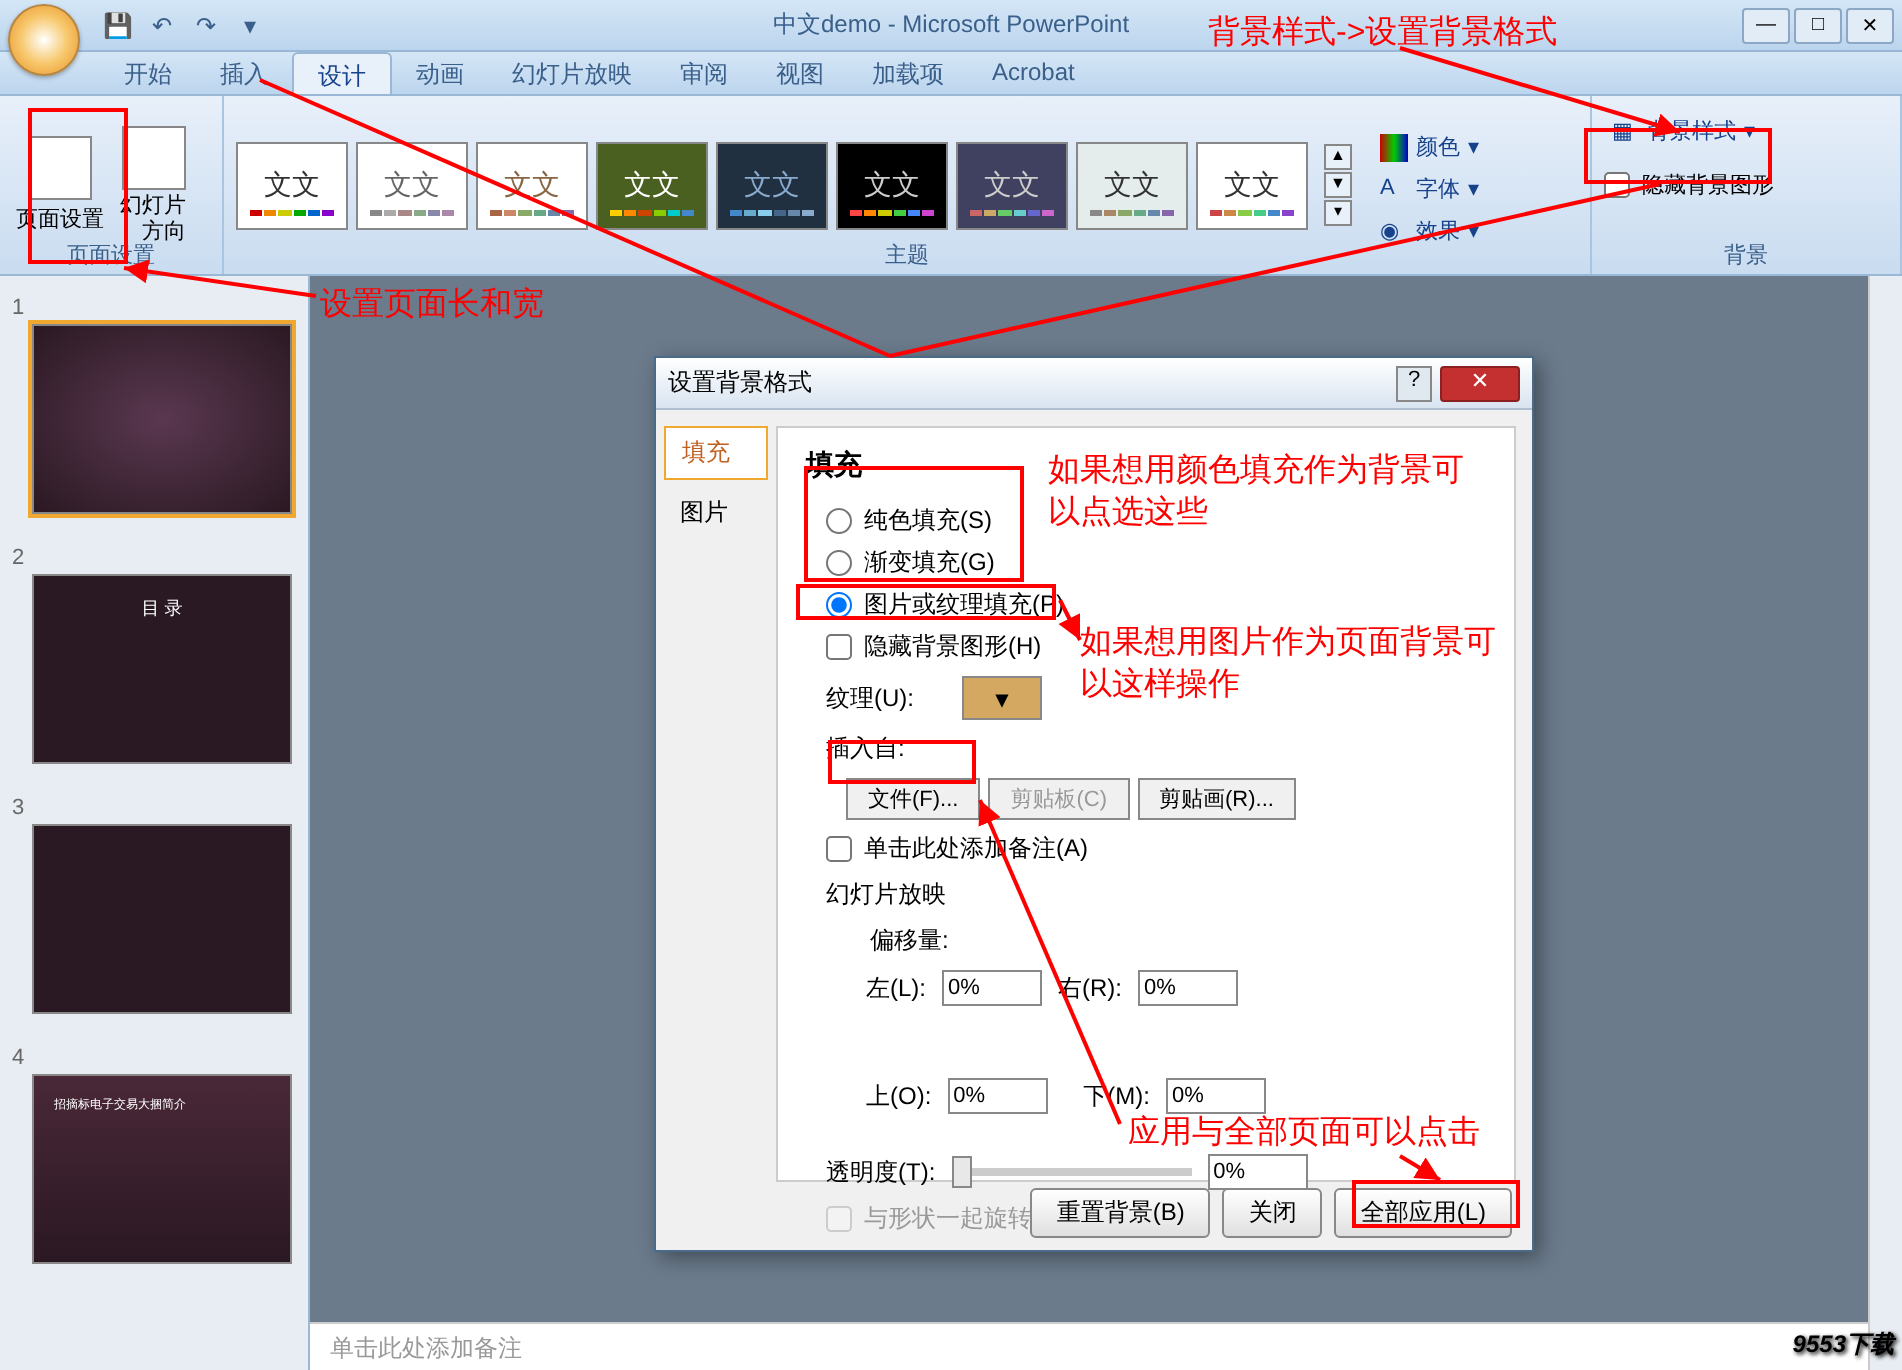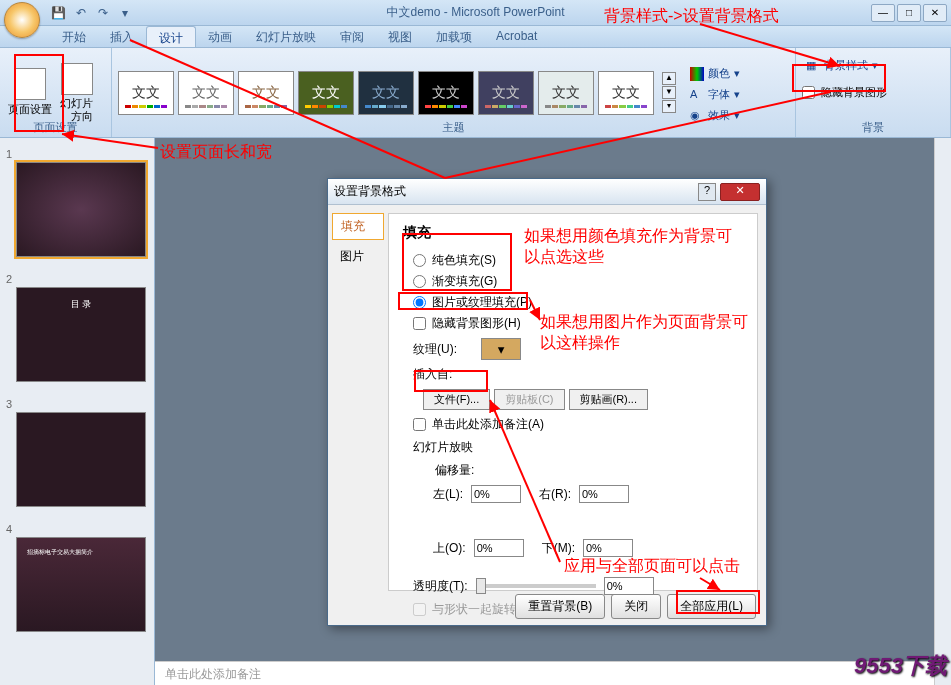--- a/index.html
+++ b/index.html
@@ -74,21 +74,21 @@
     
     .dialog-footer { position: absolute; bottom: 6px; right: 10px; display: flex; gap: 6px; }
     .dlg-btn { padding: 3px 12px; border: 1px solid #888; background: linear-gradient(#fff, #e0e0e0); font-size: 12px; cursor: pointer; border-radius: 3px; }
     
     
     .annotation { position: absolute; color: #ff0000; font-size: 16px; z-index: 200; pointer-events: none; }
     .red-box { position: absolute; border: 2px solid #ff0000; pointer-events: none; z-index: 199; }
     
     .scrollbar-v { position: absolute; right: 0; top: 138px; bottom: 0; width: 17px; background: #e8edf3; border-left: 1px solid #ccc; }
     
-    .watermark { position: absolute; bottom: 4px; right: 4px; font-size: 22px; color: #701a75; font-weight: bold; font-style: italic; text-shadow: 1px 1px 2px #000; z-index: 300; }
+    .watermark { position: absolute; bottom: 4px; right: 4px; font-size: 12px; color: #000000; font-weight: bold; font-style: italic; text-shadow: 1px 1px 2px #000; z-index: 300; }
     
     .theme-scroll { display: flex; flex-direction: column; gap: 1px; margin-left: 4px; }
     .theme-scroll-btn { width: 14px; height: 13px; border: 1px solid #888; background: #e8f0fa; font-size: 8px; text-align: center; cursor: pointer; }
     
     .right-group { display: flex; flex-direction: column; gap: 2px; padding-top: 4px; }
   </style>
 </head>
 <body>
 
 <div class="office-btn"></div>
@@ -342,21 +342,21 @@
         </div>
       <div class="field-row">
           <span>幻灯片放映</span>
         </div>
       <div class="field-row" style="margin-left:32px;">
           <span>偏移量:</span>
         </div>
       <div class="field-row" style="margin-left:30px;">
         <span>左(L):</span>
         <input class="spinbox" value="0%" style="">
-        <span style="margin-left:10px;text-align:right;">右(R):</span>
+        <span style="margin-left:0;text-align:right;">右(R):</span>
         <input class="spinbox" value="0%" style="">
       </div>
       <div class="field-row" style="margin-left:30px;margin-top:36px;">
         <span>上(O):</span>
         <input class="spinbox" value="0%" style="">
         <span style="margin-left:10px;">下(M):</span>
         <input class="spinbox" value="0%" style="">
       </div>
       <div class="field-row" style="margin-top: 20px;">
         <span>透明度(T):</span>

